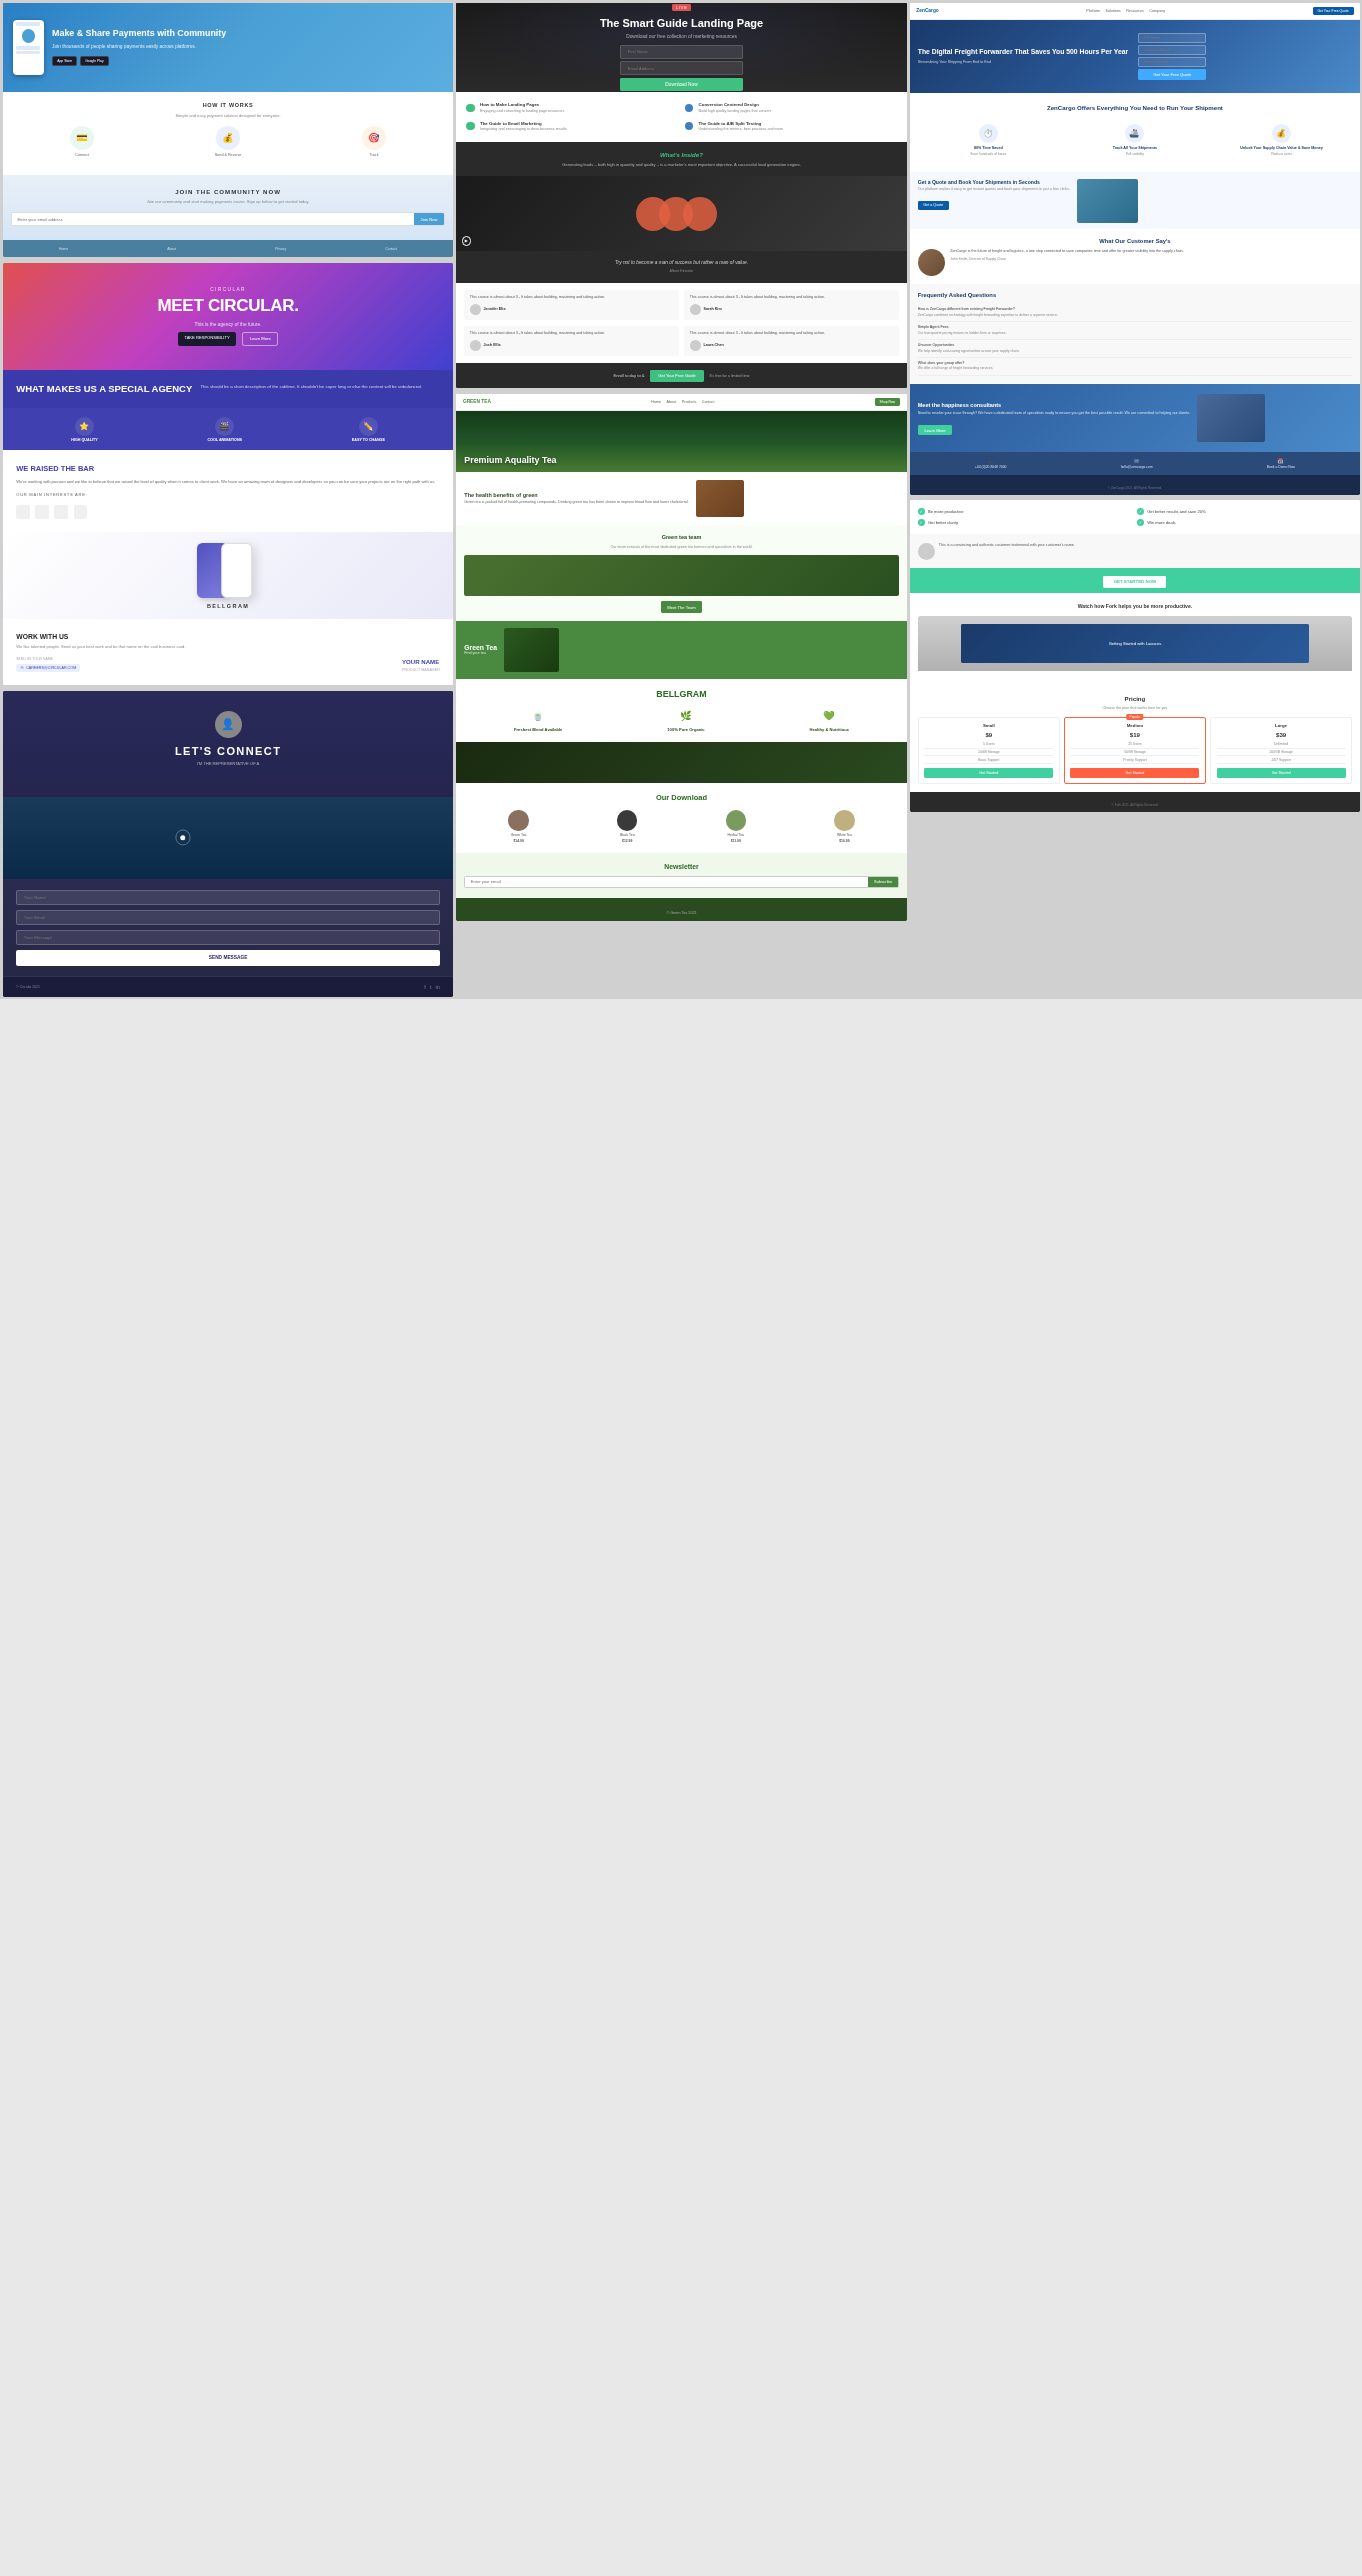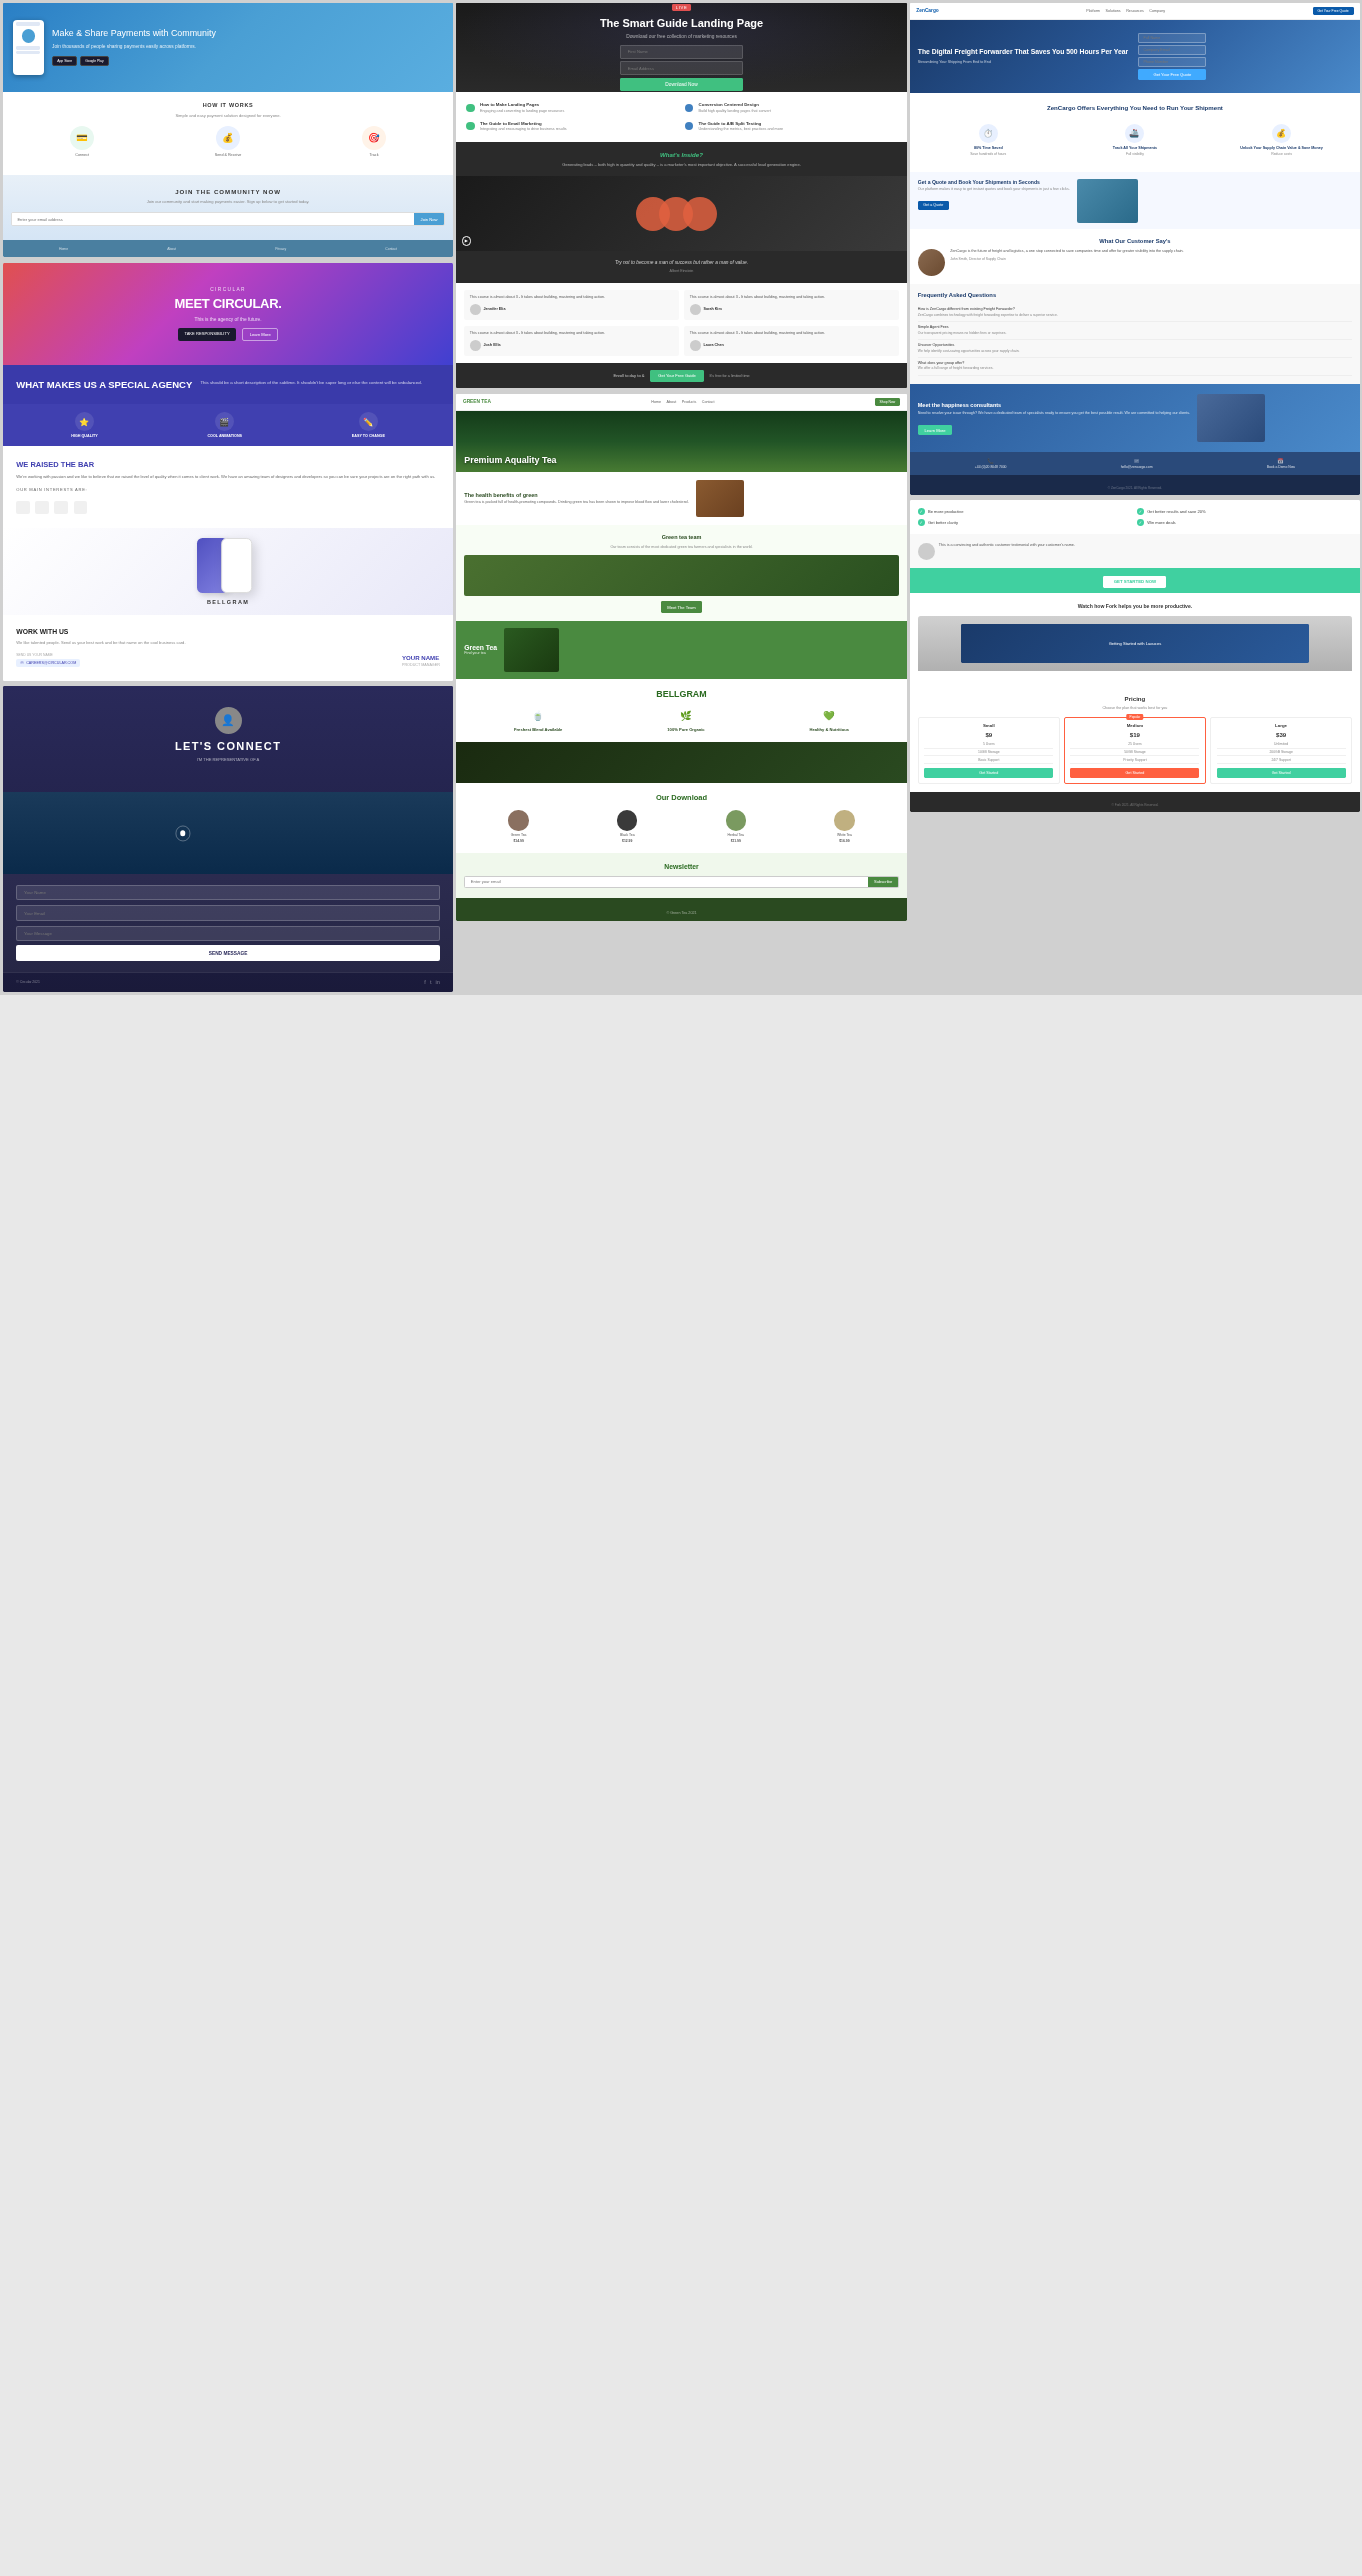--- a/index.html
+++ b/index.html
@@ -53,21 +53,21 @@
     .phone-screen-circle {
       width: 13.6px;
       height: 13.6px;
       background: #4a9fd4;
       border-radius: 50%;
       margin: 2px 0;
     }
     .payment-hero-text h1 {
       color: #fff;
       font-size: 8.9px;
-      font-weight: 400;
+      font-weight: 700;
       line-height: 1.3;
       margin-bottom: 4.1px;
     }
     .payment-hero-text p {
       color: rgba(255,255,255,0.85);
       font-size: 4.8px;
       line-height: 1.4;
       margin-bottom: 5.5px;
     }
     .app-buttons {
@@ -192,21 +192,21 @@
       justify-content: center;
       gap: 5.5px;
     }
     .circular-logo {
       font-size: 4.8px;
       color: rgba(255,255,255,0.8);
       letter-spacing: 1.4px;
     }
     .circular-hero h1 {
       color: #fff;
-      font-size: 13px;
+      font-size: 17px;
       font-weight: 900;
       line-height: 1.1;
       letter-spacing: -0.3px;
     }
     .circular-hero p {
       color: rgba(255,255,255,0.8);
       font-size: 4.8px;
     }
     .circular-cta-buttons {
       display: flex;

